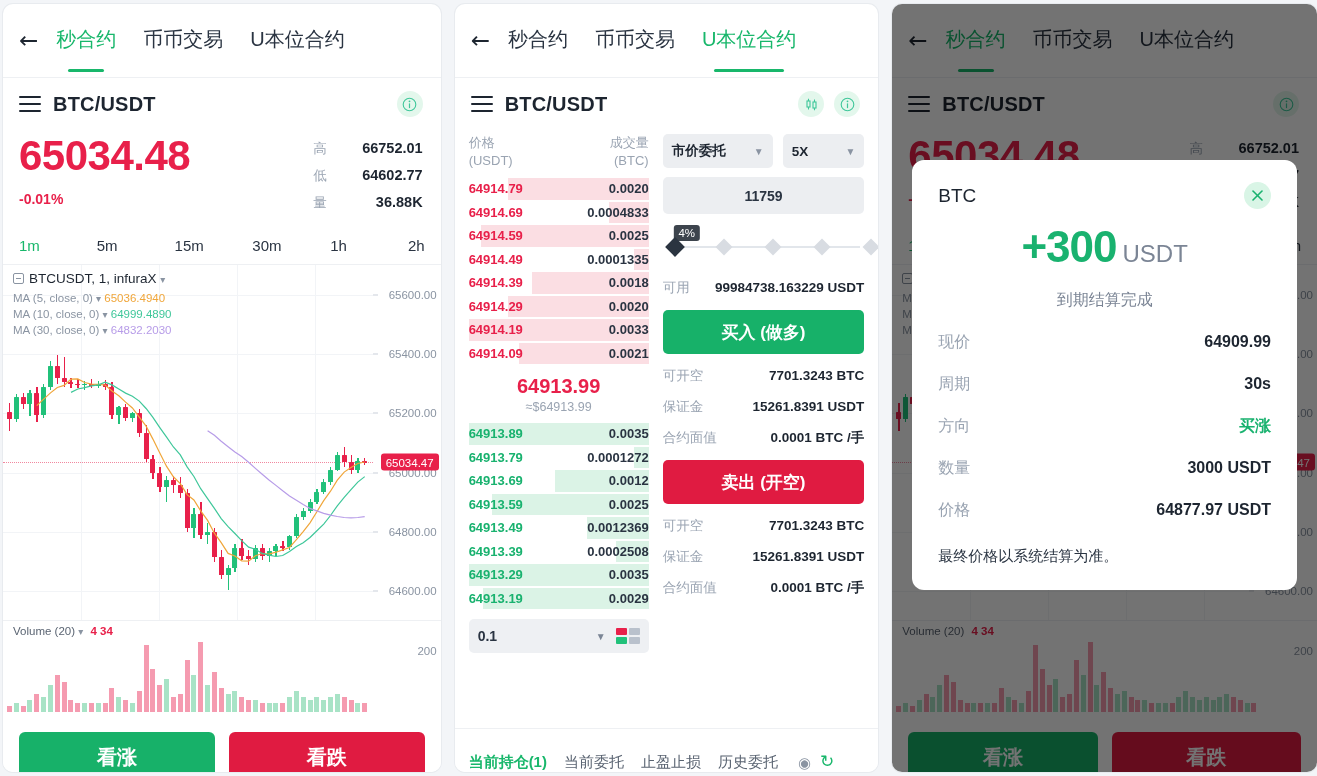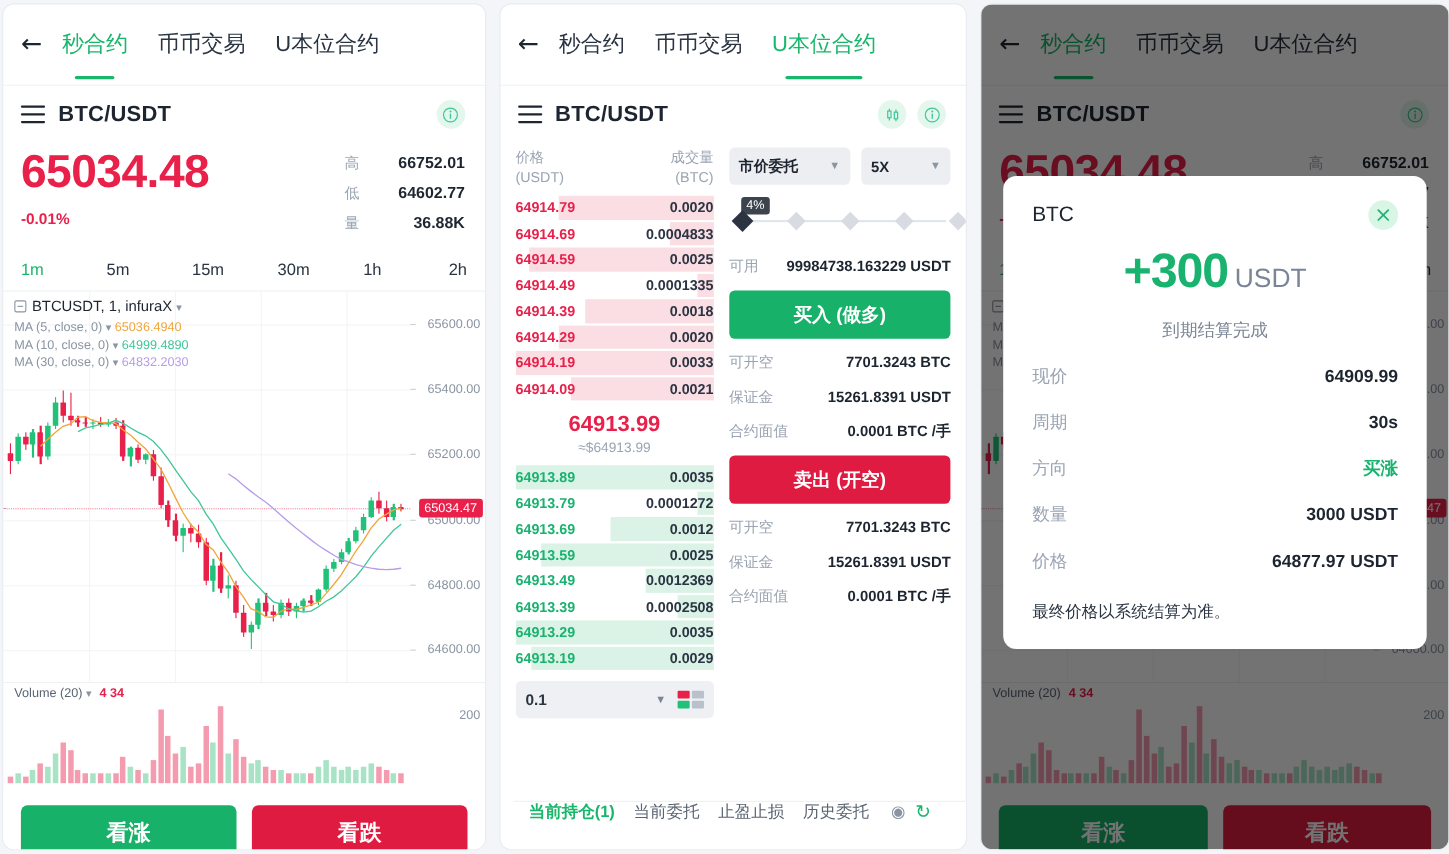--- a/index.html
+++ b/index.html
@@ -169,22 +169,22 @@
   .kv { display: flex; align-items: baseline; margin-top: 13px; }
   .kv .k { font-size: 13.5px; color: #9aa4b2; }
   .kv .v { margin-left: auto; font-size: 13.5px; font-weight: bold; color: #1d2530; }
   .bigbtn {
     height: 44px; border-radius: 5px; display: flex; align-items: center; justify-content: center;
     color: #fff; font-size: 17px; font-weight: bold; margin-top: 13px;
   }
   .bigbtn.green { background: #17b169; } .bigbtn.red { background: #e01b41; }
 
   .p2tabs {
-    position: absolute; bottom: 0; left: 12px; right: 0; height: 44px;
-    display: flex; align-items: flex-start; padding: 0 14px; border-top: 1px solid #eef0f3; background:#fff;
+    position: absolute; bottom: 0; left: 0; right: 0; height: 44px;
+    display: flex; align-items: flex-end; padding: 0 14px; border-top: 1px solid #eef0f3; background:#fff;
   }
   .p2tabs .t { font-size: 15px; color: #5a6472; margin-right: 17px; white-space: nowrap; }
   .p2tabs .t.active { color: #18b76b; font-weight: bold; }
   .p2tabs .ic { color: #8a94a2; font-size: 15px; margin-left: 3px; }
   .p2tabs .ic.g { color: #18b76b; font-size: 17px; margin-left: 9px; }
 
   
   .dim { position: absolute; inset: 0; background: rgba(0,0,0,0.55); z-index: 20; }
   .modal {
     position: absolute; z-index: 30; left: 20px; right: 20px; top: 156px;
@@ -759,20 +759,21 @@
           <div class="sel type">
             <span class="t">市价委托</span>
             <span class="d">▼</span>
           </div>
           <div class="sel lev">
             <span class="t">5X</span>
             <span class="d">▼</span>
           </div>
         </div>
 
+        <div class="inp val">11759</div>
 
         <div class="sliderwrap">
           <div class="strack"></div>
           <div class="stip" style="left:22px">4%</div>
           <div class="sdot on" style="left:12px"></div>
           <div class="sdot" style="left:61px"></div>
           <div class="sdot" style="left:110px"></div>
           <div class="sdot" style="left:159px"></div>
           <div class="sdot" style="left:208px"></div>
         </div>

